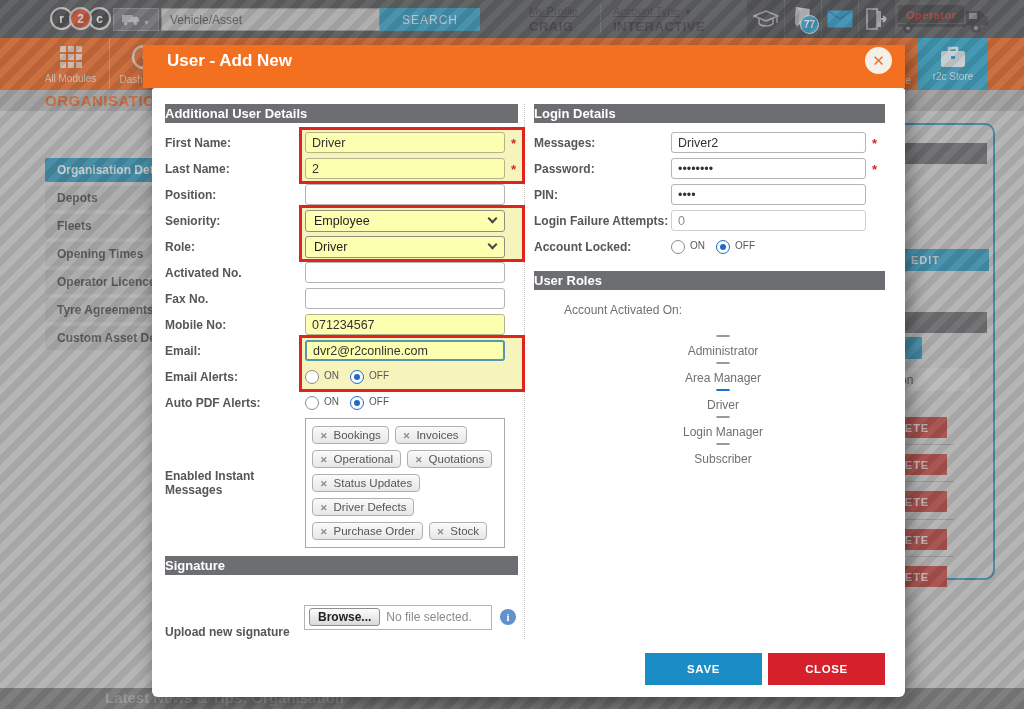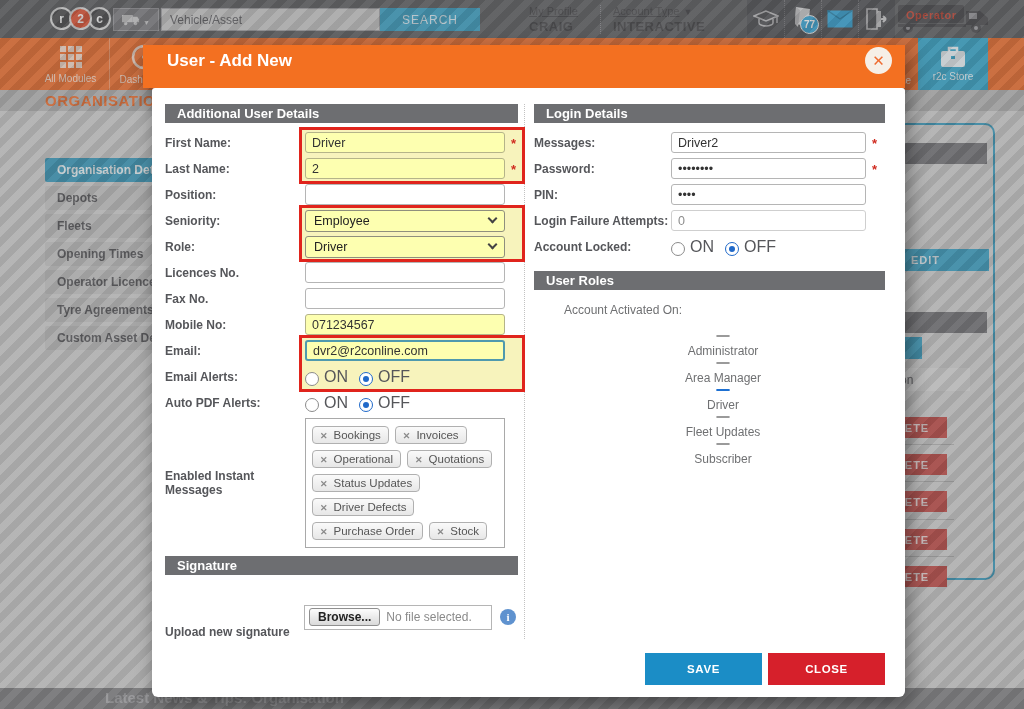--- a/index.html
+++ b/index.html
@@ -78,38 +78,38 @@
   .modal-header { height:43px; background:#f37021; display:flex; align-items:center; padding:0 13px 12px 24px; }
   .modal-title { color:#fff; font-size:17px; font-weight:bold; }
   .modal-close { margin-left:auto; width:27px; height:27px; border-radius:50%; background:#f6efe7; color:#ef6b30;
                  font-size:15px; display:flex; align-items:center; justify-content:center; cursor:pointer; }
   .modal-close::before { content:"✕"; }
   .modal-body { margin-left:9px; width:753px; height:609px; background:#fff; border-radius:3px 3px 6px 6px;
                 padding:16px 20px 0 13px; position:relative; }
   .columns { display:flex; }
   .col-left { width:353px; }
   .col-right { flex:1; margin-left:6px; border-left:1px dotted #c2c2c2; padding-left:9px; }
-  .section-bar { height:19px; background:#6d6e71; color:#fff; font-size:13px; font-weight:bold; line-height:19px; padding-left:12px; }
+  .section-bar { height:19px; background:#6d6e71; color:#fff; font-size:13px; font-weight:bold; line-height:19px; }
   .fields { margin-top:9px; position:relative; }
   .frow { display:flex; align-items:center; height:21px; margin-bottom:5px; position:relative; z-index:1; }
   .frow > label { width:140px; font-size:12px; font-weight:bold; color:#55565a; flex:none; }
   .col-right .frow > label { width:137px; }
   .tinput { width:200px; height:21px; border:1px solid #b5b5b5; border-radius:3px; font-size:12.5px; padding:0 6px;
             color:#333; background:#fff; font-family:inherit; }
   .col-right .tinput { width:195px; }
   .tinput.hl { background:#fdffb0; border-color:#b5b489; }
   .tinput.focus { border:2px solid #4f9aae; }
   .tinput.dim { color:#8d8d8d; border-color:#cfcfcf; }
   .req::before { content:"*"; color:#d02b20; font-size:13px; font-weight:bold; margin-left:6px; }
   .selbox { width:200px; height:22px; border:1px solid #8f8f7d; border-radius:3px; font-size:12.5px; padding:0 8px;
             display:flex; align-items:center; background:#fff; color:#222; cursor:pointer; }
   .selbox.hl { background:#fdffb0; }
   .chev { width:7px; height:7px; border-right:2px solid #444; border-bottom:2px solid #444; transform:rotate(45deg);
           margin-left:auto; margin-top:-4px; }
-  .radio-group { display:flex; align-items:flex-end; gap:5px; font-size:16px; color:#55565a; }
+  .radio-group { display:flex; align-items:flex-start; gap:5px; font-size:10px; color:#55565a; }
   .radio { width:14px; height:14px; border:1px solid #8b8b8b; border-radius:50%; background:#fff; position:relative; cursor:pointer; }
   .radio.checked { border-color:#2069c9; }
   .radio.checked::after { content:""; position:absolute; inset:3px; background:#2069c9; border-radius:50%; }
   .radio-group .rlabel { margin-right:6px; }
   .redbox { position:absolute; left:134px; width:226px; border:3px solid #e0241c; background:#f7f3bc; z-index:0; }
   .redbox.r1 { top:-5px; height:57px; }
   .redbox.r2 { top:73px; height:57px; }
   .redbox.r3 { top:203px; height:57px; }
   .tags-row { display:flex; align-items:center; margin-top:4px; position:relative; z-index:1; }
   .tags-row > label { width:140px; font-size:12px; font-weight:bold; color:#55565a; flex:none; }
@@ -326,21 +326,21 @@
               </div>
             </div>
           <div class="frow">
               <label>Role:</label>
             <div class="selbox hl">
                 <span>Driver</span>
                 <span class="chev"></span>
               </div>
             </div>
           <div class="frow">
-              <label>Licences No.</label>
+              <label>Activated No.</label>
             <input class="tinput" value="" style="">
             </div>
           <div class="frow">
               <label>Fax No.</label>
             <input class="tinput" value="" style="">
             </div>
           <div class="frow">
               <label>Mobile No:</label>
             <input class="tinput hl" value="071234567" style="">
             </div>
@@ -483,21 +483,21 @@
           <span class="rolelabel">Driver</span>
         </div>
         <div class="role-row">
           <svg width="15" height="15" viewBox="0 0 16 16">
               <rect x="1" y="2.5" width="14" height="13" rx="2" fill="#141414"></rect>
               <rect x="6" y="0.5" width="4" height="3.5" rx="1" fill="#141414"></rect>
               <circle cx="8" cy="8" r="2.3" fill="#fff"></circle>
               <path d="M4.3 14.5c0-2.1 1.7-3.4 3.7-3.4s3.7 1.3 3.7 3.4z" fill="#fff"></path>
             </svg>
           <span class="cbox"></span>
-          <span class="rolelabel">Fleet Updates</span>
+          <span class="rolelabel">Login Manager</span>
         </div>
         <div class="role-row">
           <svg width="15" height="15" viewBox="0 0 16 16">
               <rect x="1" y="2.5" width="14" height="13" rx="2" fill="#141414"></rect>
               <rect x="6" y="0.5" width="4" height="3.5" rx="1" fill="#141414"></rect>
               <circle cx="8" cy="8" r="2.3" fill="#fff"></circle>
               <path d="M4.3 14.5c0-2.1 1.7-3.4 3.7-3.4s3.7 1.3 3.7 3.4z" fill="#fff"></path>
             </svg>
           <span class="cbox"></span>
           <span class="rolelabel">Subscriber</span>

